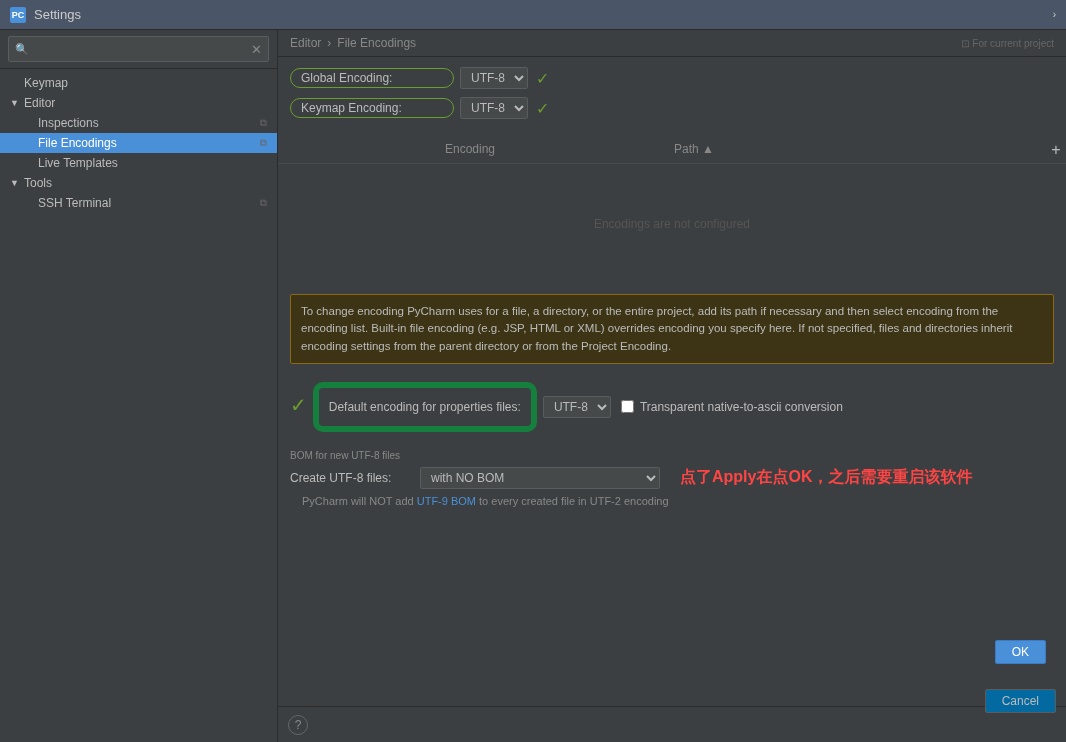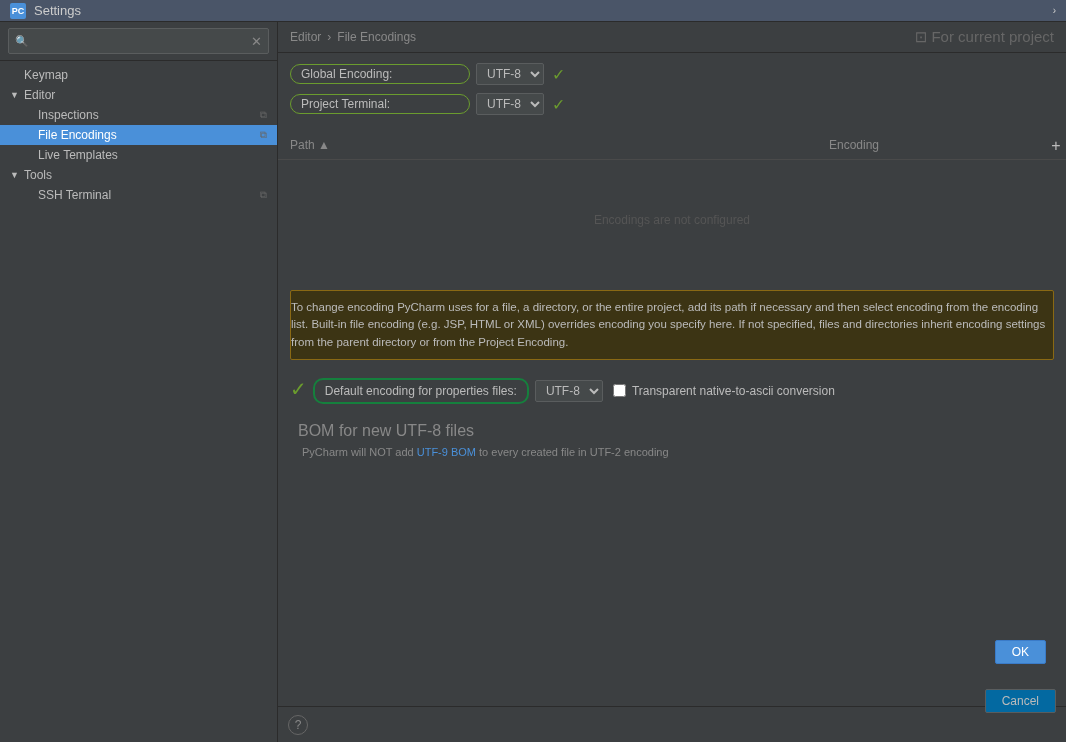--- a/index.html
+++ b/index.html
@@ -10,21 +10,21 @@
       color: #bbbbbb;
       width: 1066px;
       height: 742px;
       overflow: hidden;
       display: flex;
       flex-direction: column;
     }
     
     .titlebar {
       background: #4a5568;
-      height: 22px;
+      height: 30px;
       display: flex;
       align-items: center;
       padding: 0 10px;
       color: #cccccc;
       font-size: 13px;
       border-bottom: 1px solid #2b2b2b;
       flex-shrink: 0;
     }
     .titlebar .app-icon {
       width: 16px;
@@ -144,35 +144,35 @@
       align-items: center;
       padding: 6px 12px;
       background: #3c3f41;
       border-bottom: 1px solid #2b2b2b;
       color: #888888;
       font-size: 12px;
       flex-shrink: 0;
     }
     .breadcrumb .sep { margin: 0 6px; }
     .breadcrumb .current-page { color: #888; }
-    .breadcrumb .project-label { margin-left: auto; color: #666; font-size: 15px; text-align: center; }
+    .breadcrumb .project-label { margin-left: auto; color: #666; font-size: 10px; text-align: center; }
     
     .encoding-settings {
       padding: 10px 12px;
       flex-shrink: 0;
     }
     .encoding-row {
       display: flex;
       align-items: center;
       margin-bottom: 8px;
     }
     .encoding-label {
       color: #bbbbbb;
       font-size: 12px;
-      width: 180px;
+      width: 164px;
       border: 1px solid #6b9c2e;
       border-radius: 12px;
       padding: 2px 10px;
       display: inline-block;
     }
     .encoding-select {
       background: #45494a;
       border: 1px solid #5a5d5e;
       color: #bbbbbb;
       padding: 2px 6px;
@@ -217,21 +217,21 @@
       height: 120px;
       color: #555555;
       font-size: 12px;
     }
     
     .info-box {
       margin: 10px 12px;
       border: 1px solid #8a6914;
       background: #3c3414;
       border-radius: 2px;
-      padding: 8px 0;
+      padding: 8px 10px;
       font-size: 11.5px;
       color: #bbbbbb;
       line-height: 1.5;
       flex-shrink: 0;
     }
     
     .properties-section {
       padding: 8px 12px;
       flex-shrink: 0;
     }
@@ -241,23 +241,23 @@
       margin-bottom: 6px;
     }
     .props-row {
       display: flex;
       align-items: center;
       margin-bottom: 6px;
     }
     .props-label {
       color: #bbbbbb;
       font-size: 12px;
-      border: 2px solid #15803d;
+      border: 6px solid #15803d;
       border-radius: 10px;
-      padding: 4px 10px;
+      padding: 12px 10px;
       display: inline-block;
       text-align: center;
     }
     .props-select {
       background: #45494a;
       border: 1px solid #5a5d5e;
       color: #bbbbbb;
       padding: 2px 6px;
       font-size: 12px;
       margin-left: 6px;
@@ -270,23 +270,22 @@
       margin-left: 10px;
     }
     .checkbox-row input { margin-right: 6px; }
     
     .bom-section {
       padding: 4px 12px;
       flex-shrink: 0;
     }
     .bom-title {
       color: #888888;
-      font-size: 16px;
+      font-size: 10px;
       margin-bottom: 6px;
-      margin-left: 8px;
     }
     .bom-row {
       display: flex;
       align-items: center;
       margin-bottom: 6px;
     }
     .bom-label {
       color: #bbbbbb;
       font-size: 12px;
       width: 130px;
@@ -456,35 +455,35 @@
 
     <div class="encoding-settings">
       <div class="encoding-row">
         <span class="encoding-label">Global Encoding:</span>
         <select class="encoding-select">
           <option>UTF-8</option>
         </select>
         <span class="check-mark">✓</span>
       </div>
       <div class="encoding-row">
-        <span class="encoding-label">Project Terminal:</span>
+        <span class="encoding-label">Keymap Encoding:</span>
         <select class="encoding-select">
           <option>UTF-8</option>
         </select>
         <span class="check-mark">✓</span>
       </div>
     </div>
 
     <div class="table-scroll-section">
       <div class="table-header">
+        <span class="table-header-cell encoding">Encoding</span>
         <span class="table-header-cell path">
           <span>Path</span>
           <span> ▲</span>
         </span>
-        <span class="table-header-cell encoding">Encoding</span>
         <span class="table-add-btn">+</span>
       </div>
       <div class="table-empty">Encodings are not configured</div>
     </div>
 
     <div class="info-box">
       <span>To change encoding PyCharm uses for a file, a directory, or the entire project, add its path if necessary and then select encoding from the encoding list. Built-in file encoding (e.g. JSP, HTML or XML) overrides encoding you specify here. If not specified, files and directories inherit encoding settings from the parent directory or from the Project Encoding.</span>
     </div>
 
     <div class="properties-section">
@@ -496,20 +495,27 @@
         </select>
         <div class="checkbox-row">
           <input type="checkbox" style="">
           <span>Transparent native-to-ascii conversion</span>
         </div>
       </div>
     </div>
 
     <div class="bom-section">
       <div class="bom-title">BOM for new UTF-8 files</div>
+      <div class="bom-row">
+        <span class="bom-label">Create UTF-8 files:</span>
+        <select class="bom-select">
+          <option>with NO BOM</option>
+        </select>
+        <span class="chinese-annotation">点了Apply在点OK，之后需要重启该软件</span>
+      </div>
       <div class="bom-note">
         <span>PyCharm will NOT add </span>
         <span class="bom-link">UTF-9 BOM</span>
         <span> to every created file in UTF-2 encoding</span>
       </div>
     </div>
 
     <div style="flex:1;"></div>
 
     <div class="bottom-bar">

